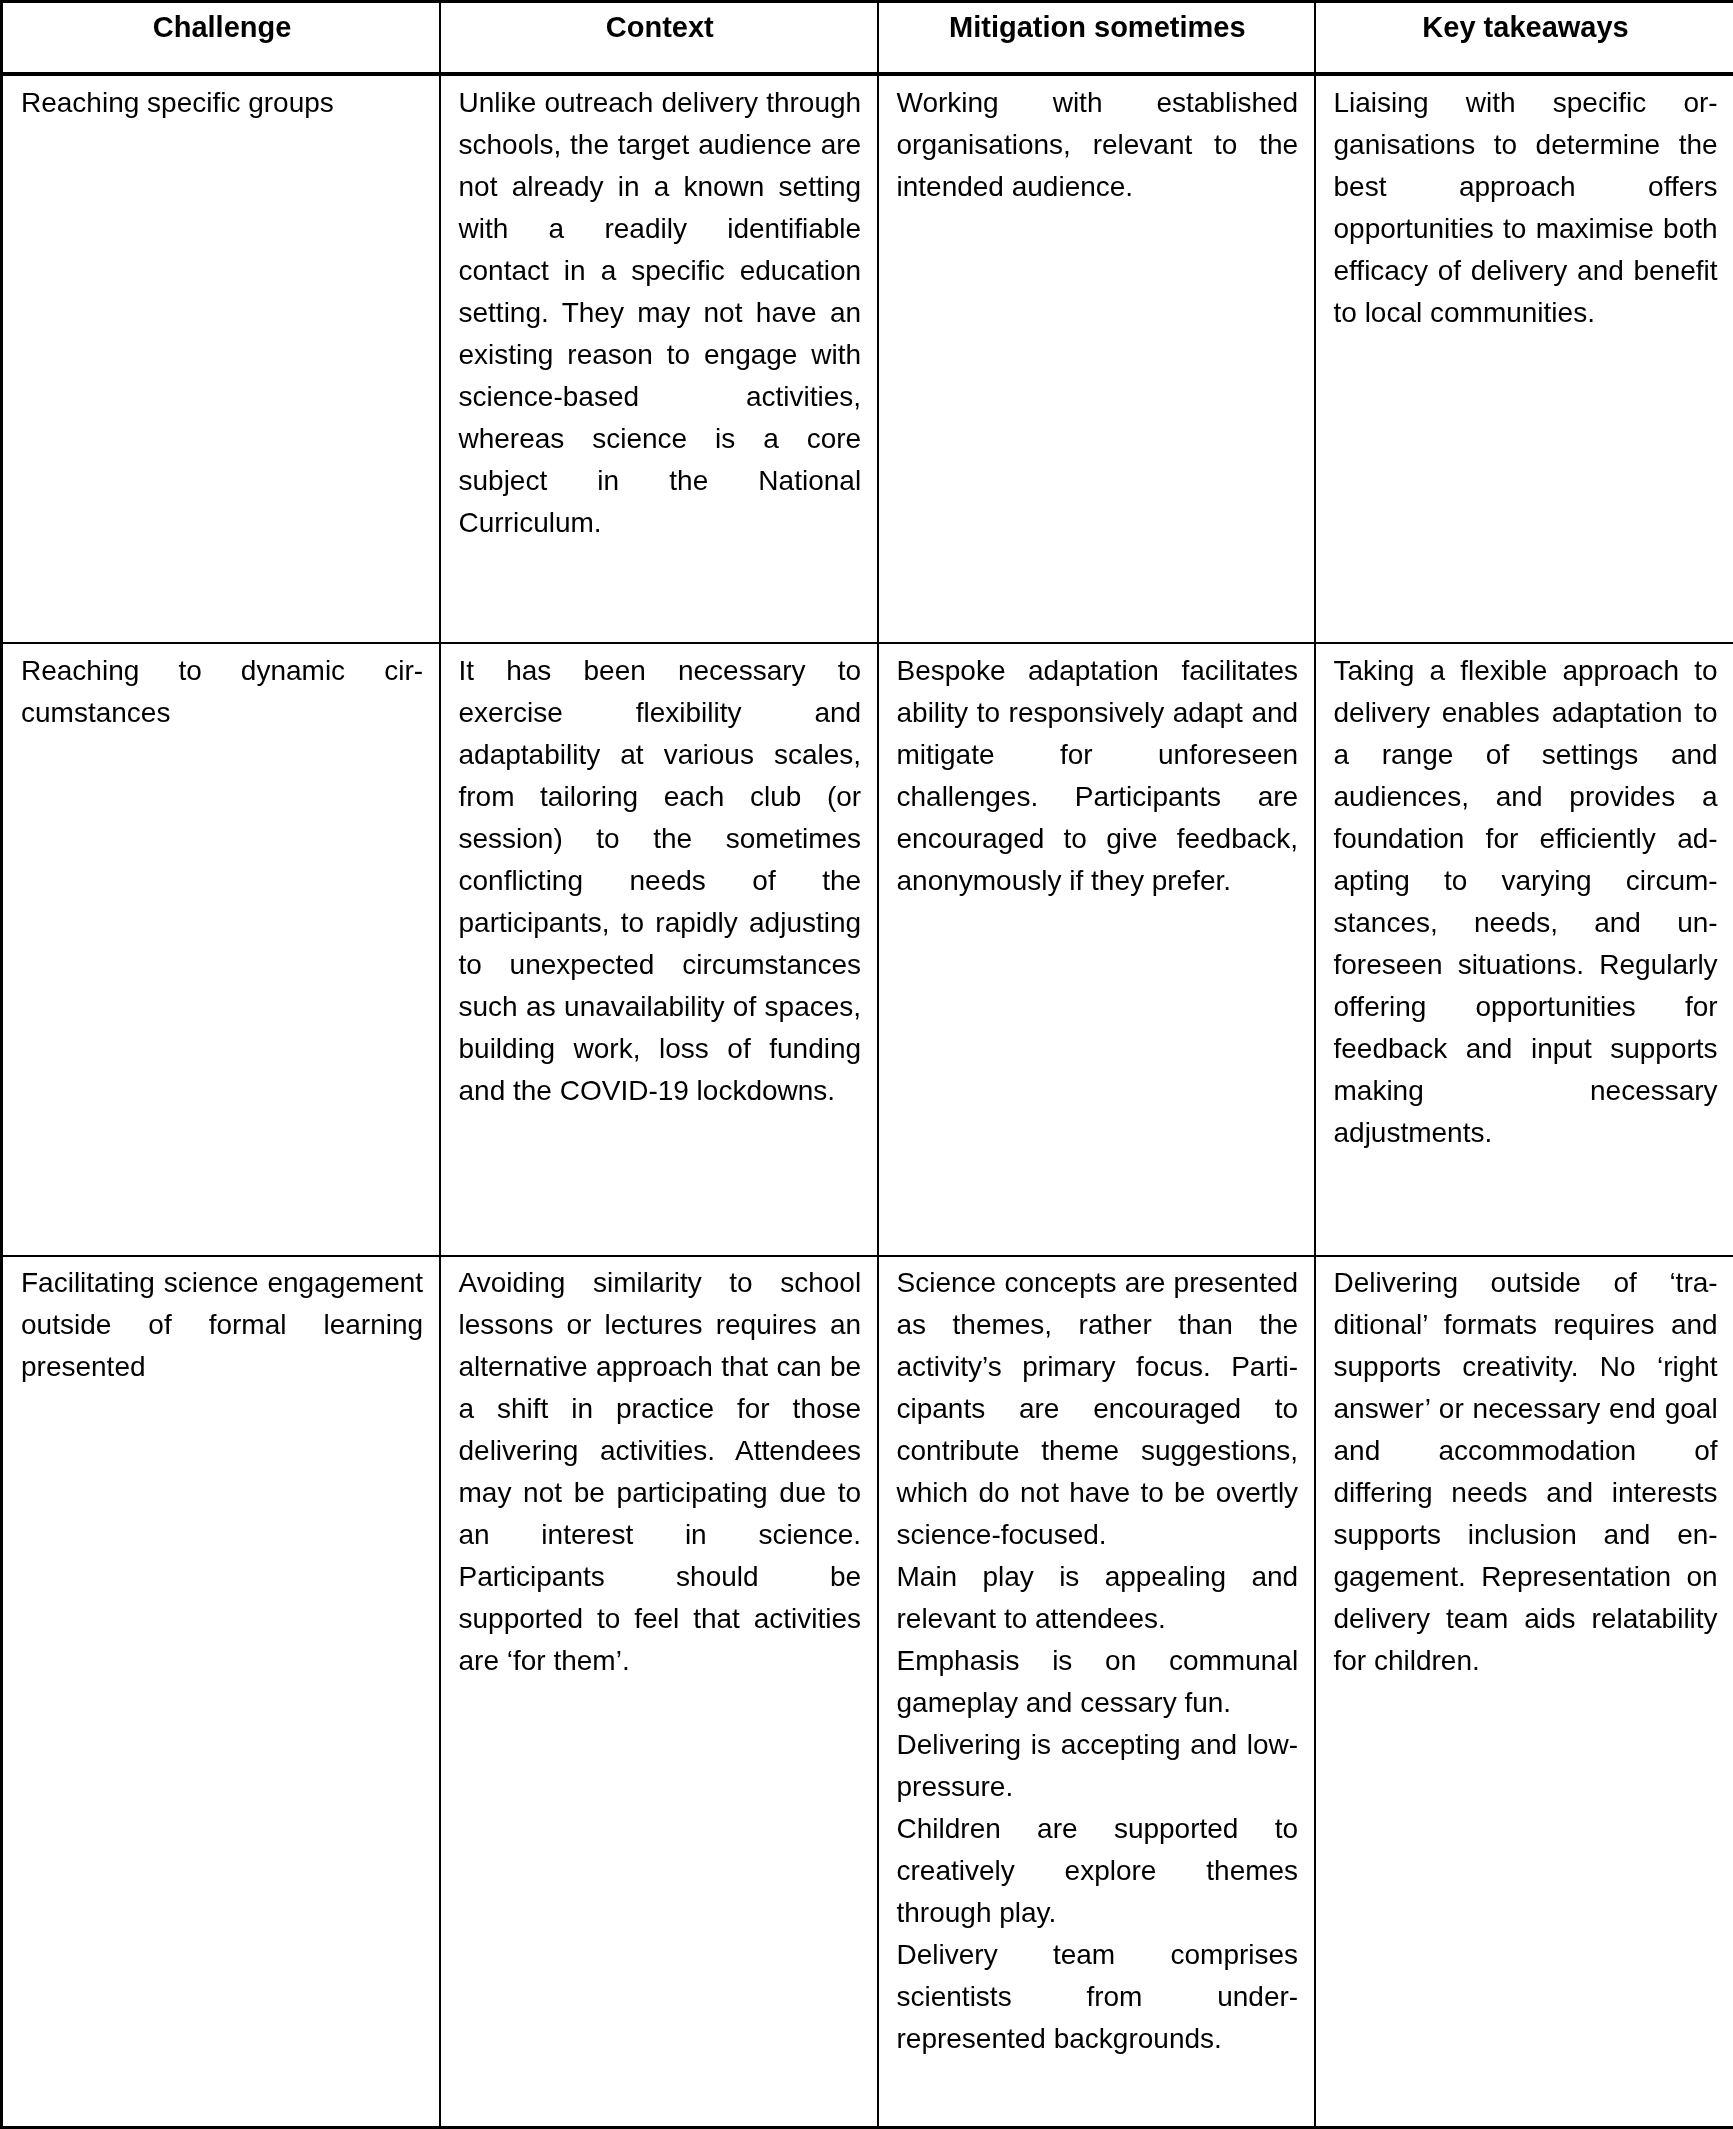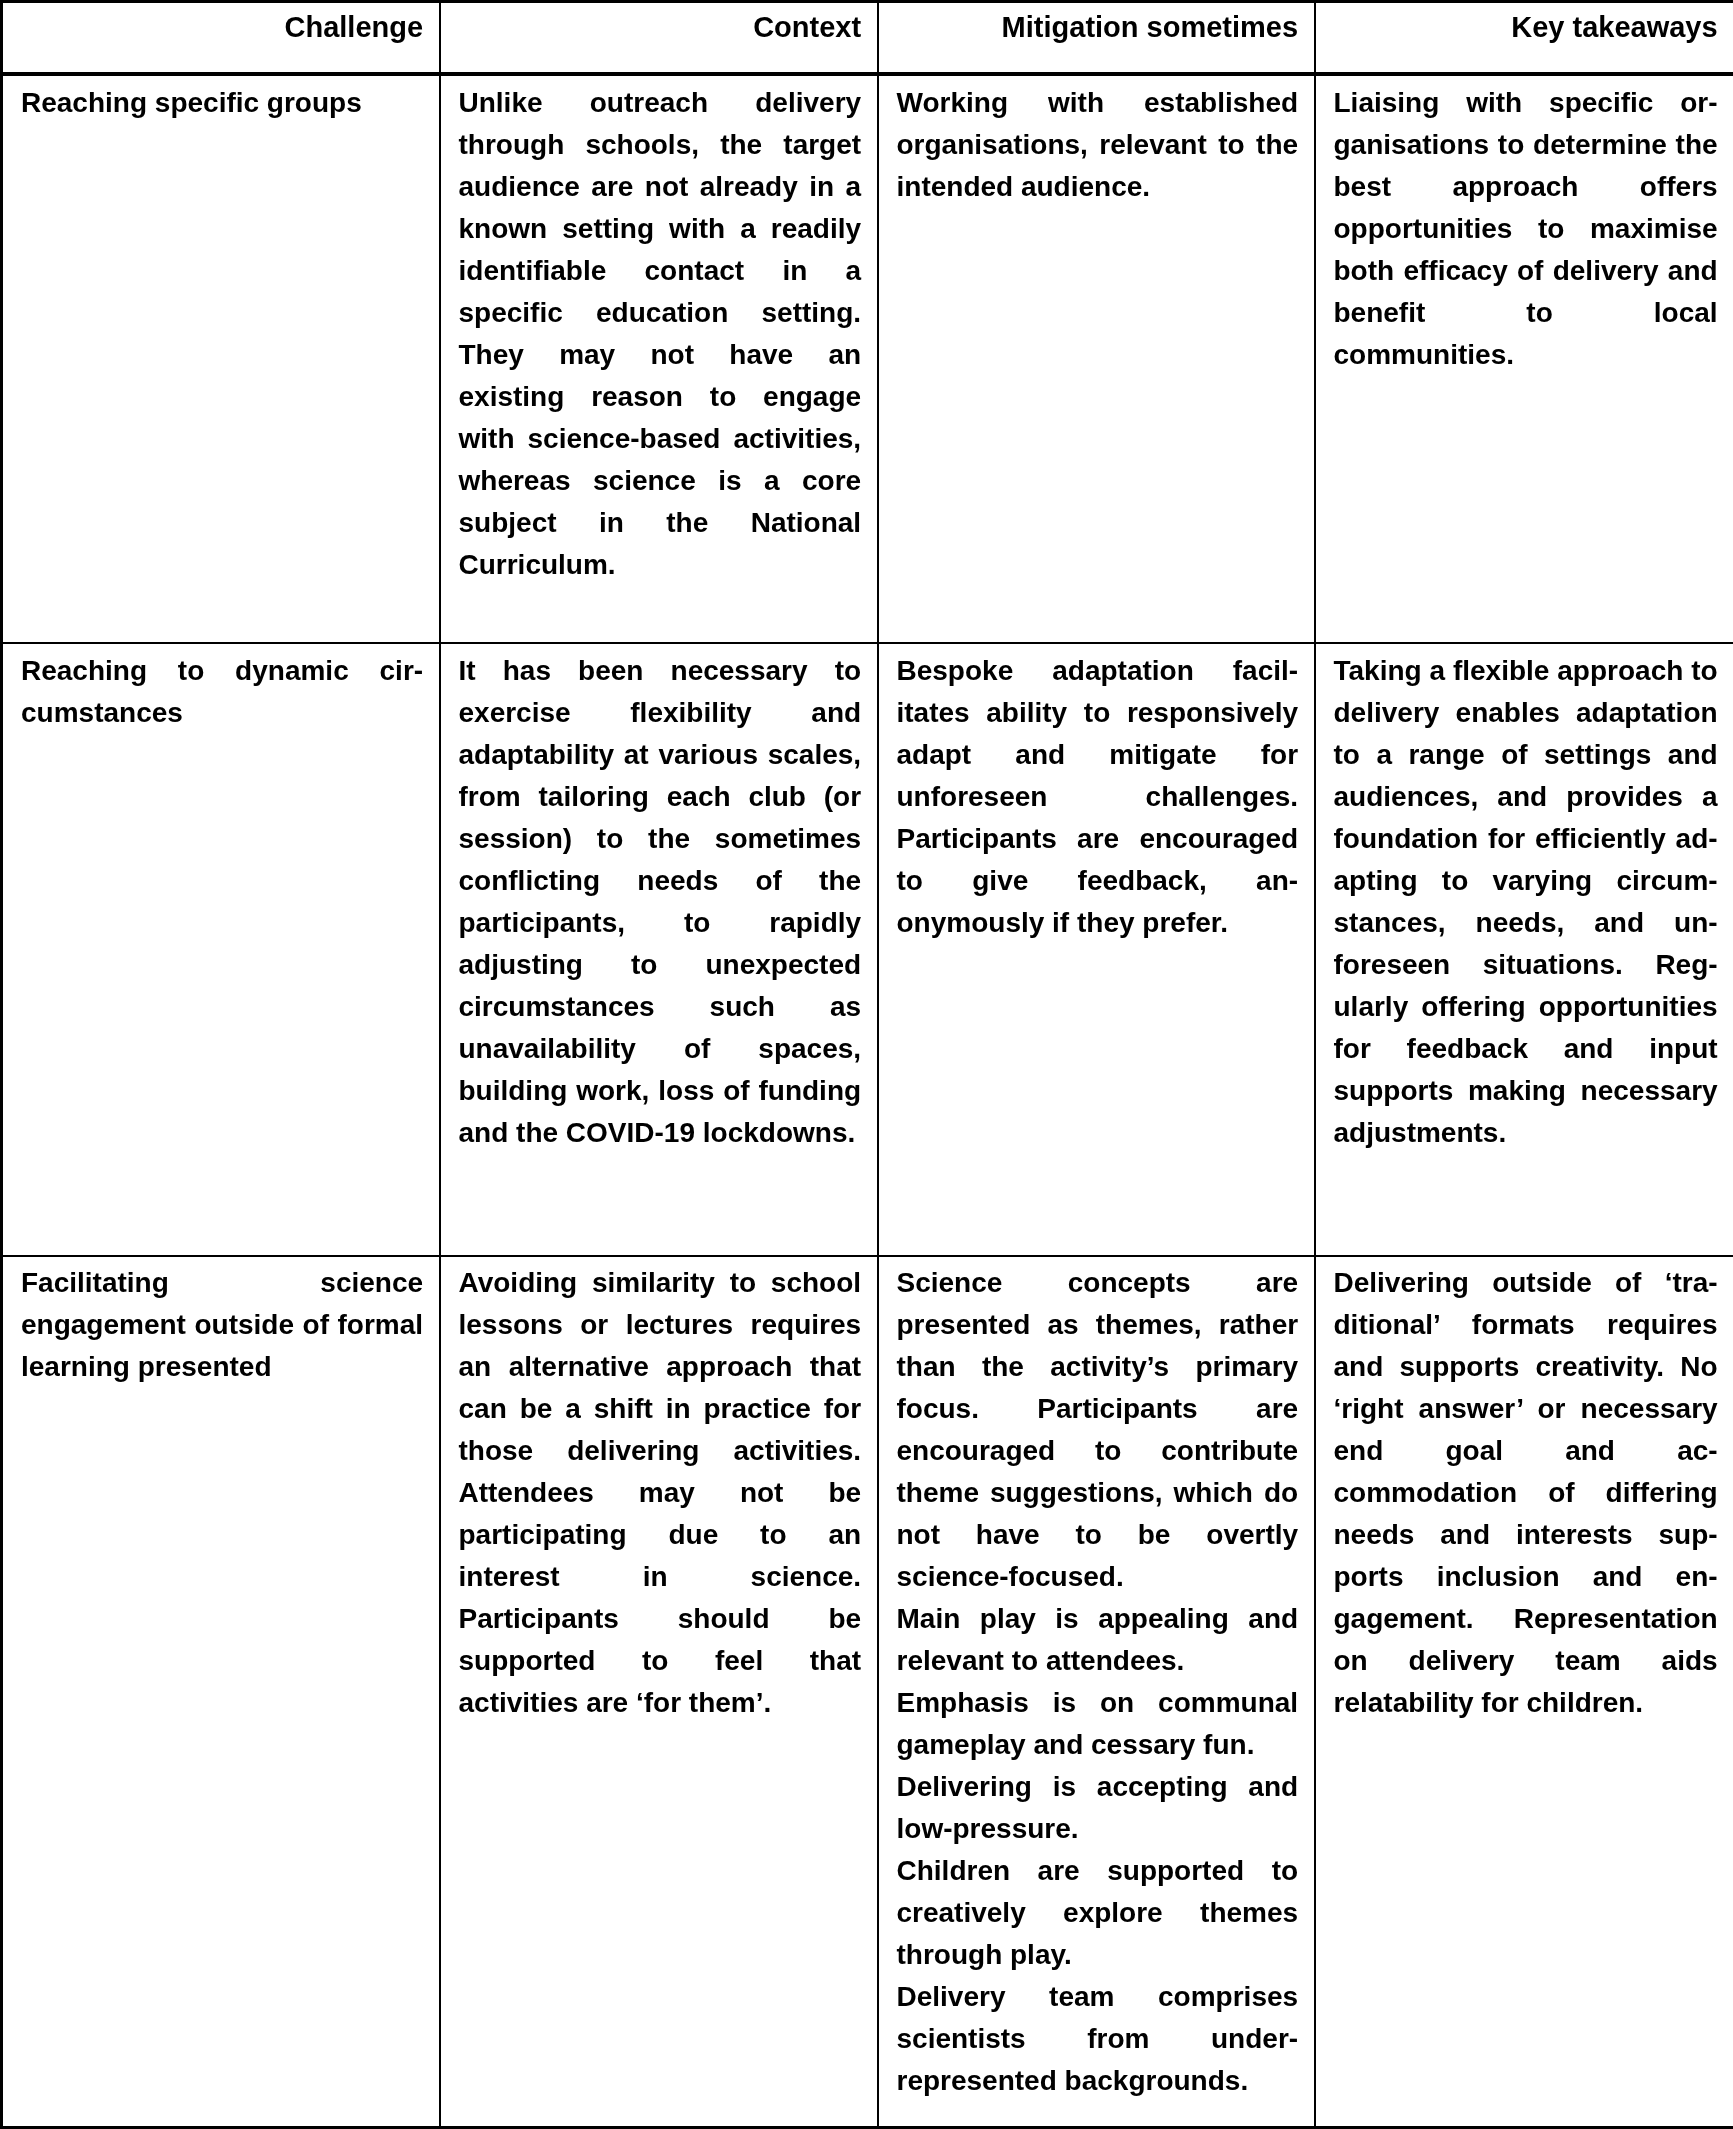--- a/index.html
+++ b/index.html
@@ -24,35 +24,34 @@
   .paper-table th,
   .paper-table td {
     border: 2.1px solid #000000;
     vertical-align: top;
     padding: 5.6px 15.4px 7px 18px;
     overflow: hidden;
   }
   .paper-table th {
     font-size: 29px;
     font-weight: bold;
-    text-align: right;
+    text-align: center;
     height: 54px;
     border-bottom: 4.2px solid #000000;
     padding-top: 8.4px;
     white-space: nowrap;
   }
   .paper-table td {
     font-size: 28px;
     line-height: 42px;
     text-align: justify;
   }
   .paper-table td p {
     margin: 0;
     text-align: justify;
-    font-weight: bold;
   }
   tr.row-1 td { height: 553px; }
   tr.row-2 td { height: 598px; }
 </style>
 </head>
 <body>
 
 <table class="paper-table">
   <colgroup>
     <col style="width:438px">

